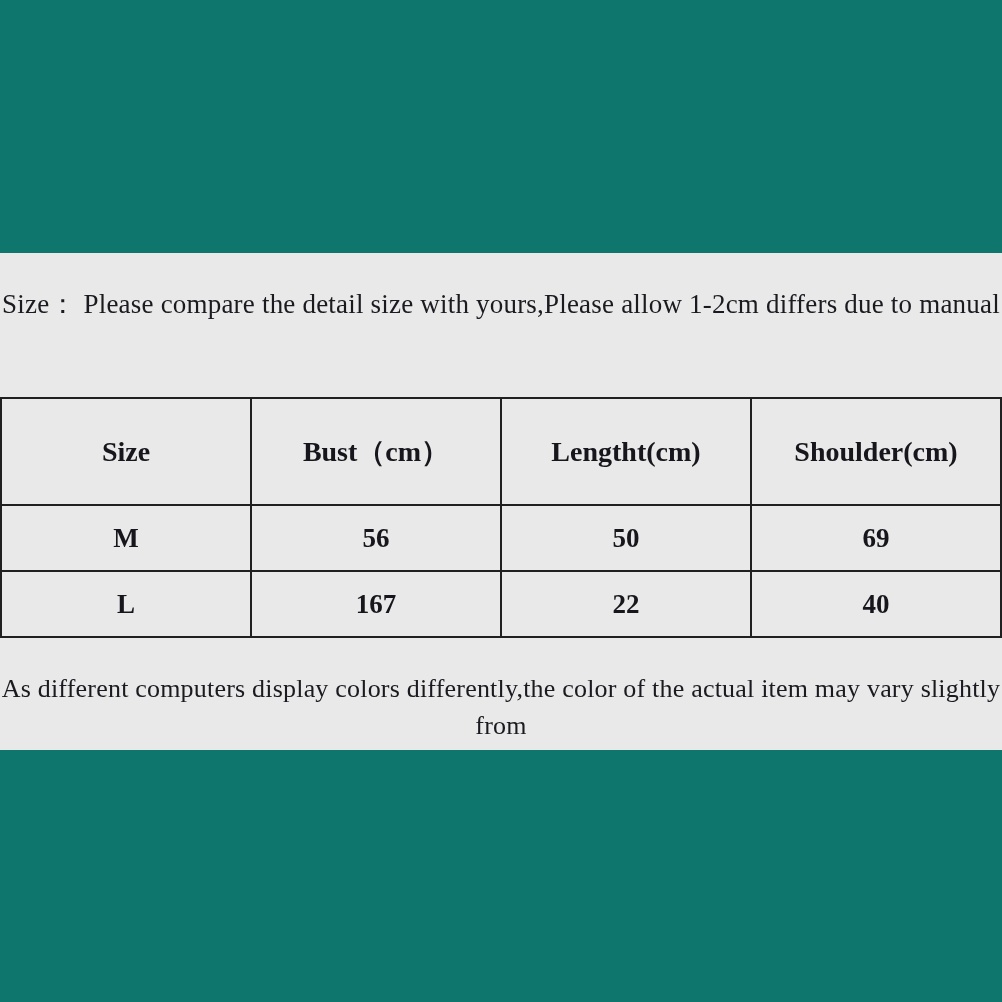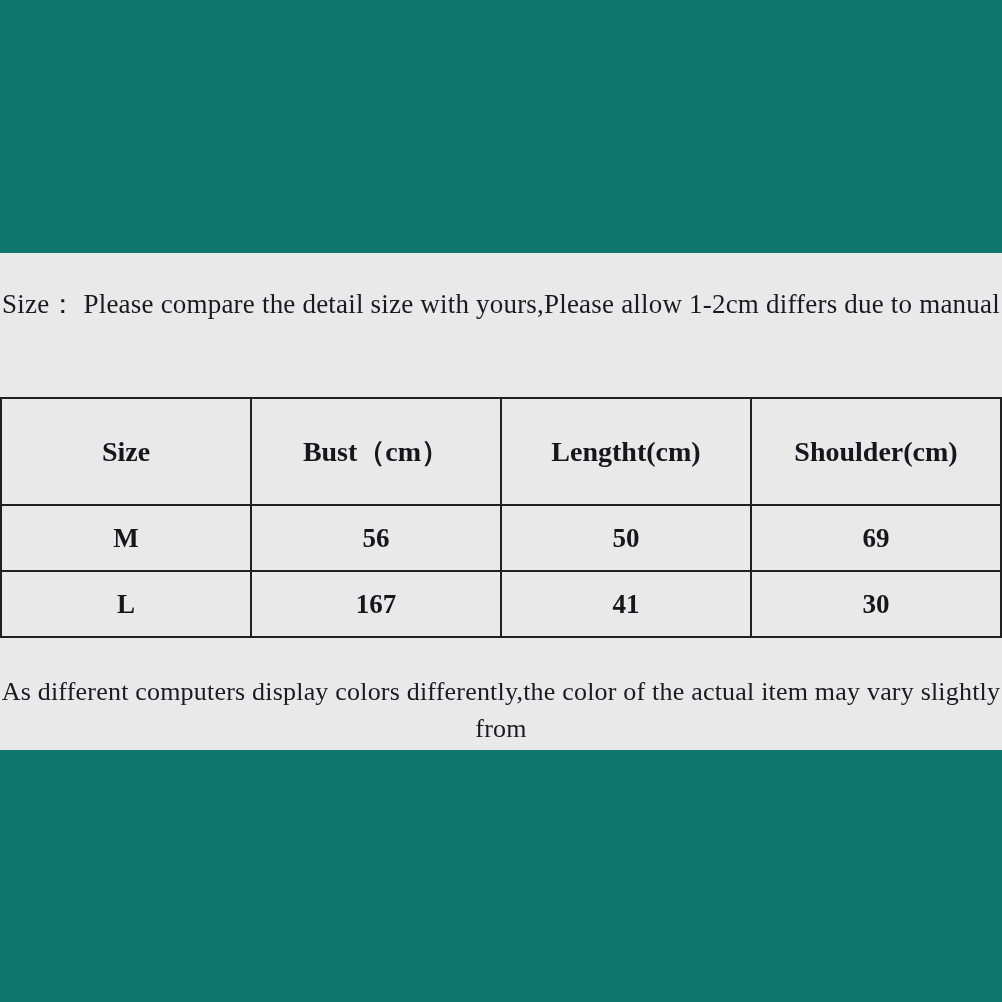--- a/index.html
+++ b/index.html
@@ -68,21 +68,21 @@
     font-size: 27px;
     height: 64px;
   }
   .footer {
     position: absolute;
     left: 0;
     bottom: 0;
     width: 1002px;
     height: 80px;
     display: flex;
-    flex-direction: column;
+    flex-direction: row;
     justify-content: center;
     text-align: center;
     font-size: 26px;
     line-height: 37px;
     letter-spacing: 0.2px;
   }
 </style>
 </head>
 <body>
 
@@ -105,22 +105,22 @@
       <tbody>
         <tr>
           <td>M</td>
           <td>56</td>
           <td>50</td>
           <td>69</td>
         </tr>
         <tr>
           <td>L</td>
           <td>167</td>
-          <td>41</td>
-          <td>30</td>
+          <td>22</td>
+          <td>40</td>
         </tr>
       </tbody>
     </table>
 
     <div class="footer">
       <div>As different computers display colors differently,the color of the actual item may vary slightly from</div>
     </div>
 
   </div>
 </div>

